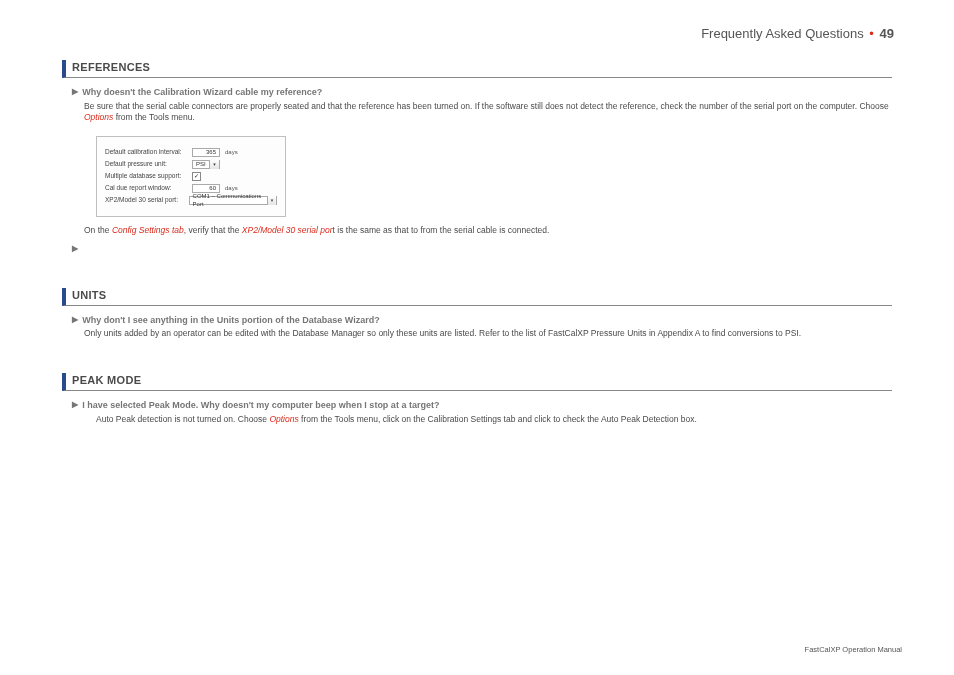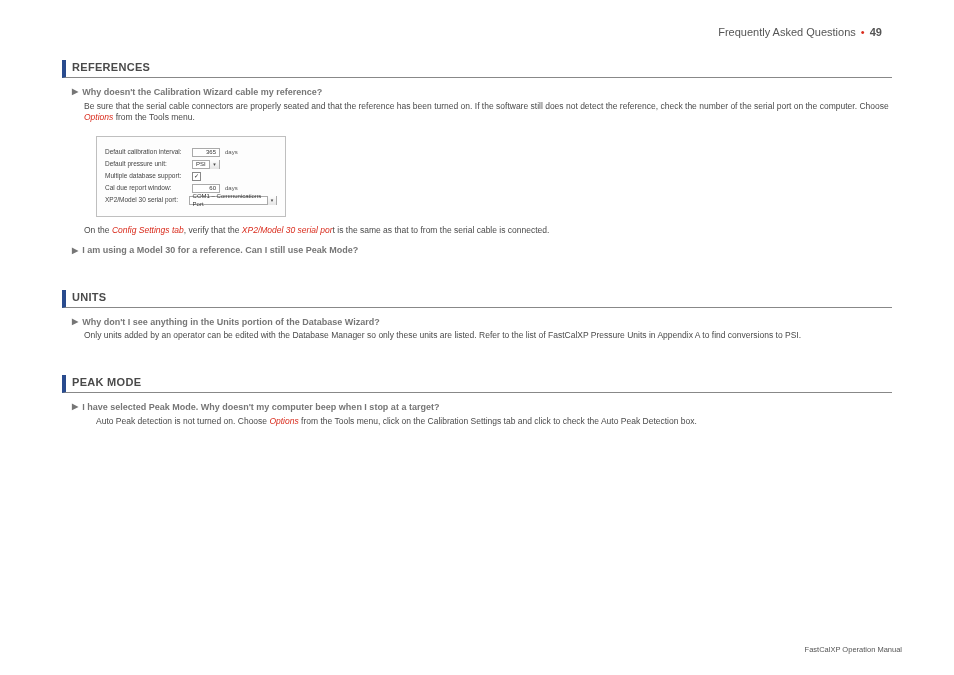--- a/index.html
+++ b/index.html
@@ -17,22 +17,22 @@
   .page {
     position: relative;
     width: 954px;
     height: 675px;
     box-sizing: border-box;
     padding: 25px 60px 0 60px;
   }
   .header-right {
     position: absolute;
     top: 25px;
-    right: 72px;
-    font-size: 11px;
+    right: 60px;
+    font-size: 13px;
     color: #555;
   }
   .header-right .dot { color: #d92b1c; padding: 0 2px; }
   .header-right .pg  { font-weight: 600; }
   .footer-right {
     position: absolute;
     bottom: 20px;
     right: 52px;
     font-size: 7.5px;
     color: #555;
@@ -174,21 +174,20 @@
 
         <p class="post-box">
           <span>On the </span><span class="red-italic">Config Settings tab</span><span>, verify that the </span><span class="red-italic">XP2/Model 30 serial por</span><span>t</span><span> is the same as that to from the serial cable is connected.</span>
         </p>
       </div>
     </div>
 
     <div class="qa">
       <div class="q-line">
         <span class="arrow">▶</span>
-        <span>I am using a Model 30 for a reference. Can I still use Peak Mode?</span>
       </div>
     </div>
   </div>
 
   <div class="sec-wrap">
     <h2 class="section">UNITS</h2>
     <div class="qa">
       <div class="q-line">
         <span class="arrow">▶</span>
         <span>Why don't I see anything in the Units portion of the Database Wizard?</span>

